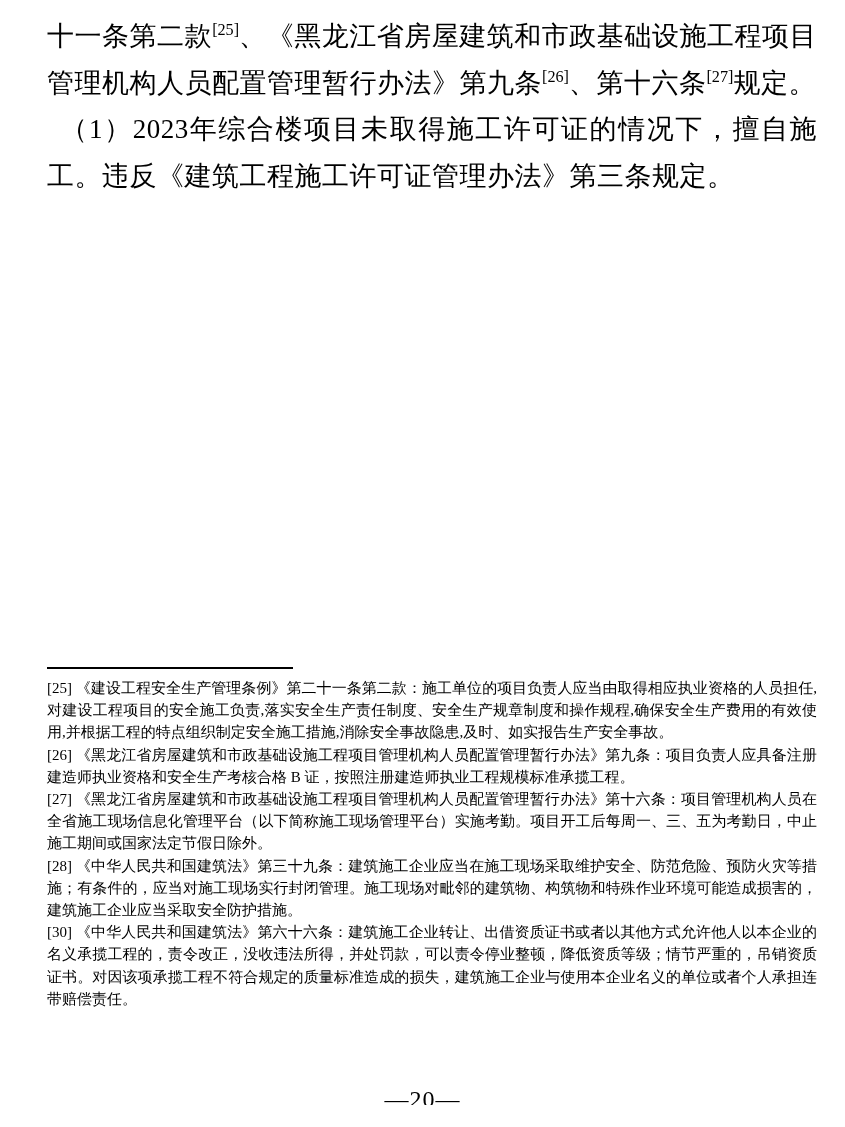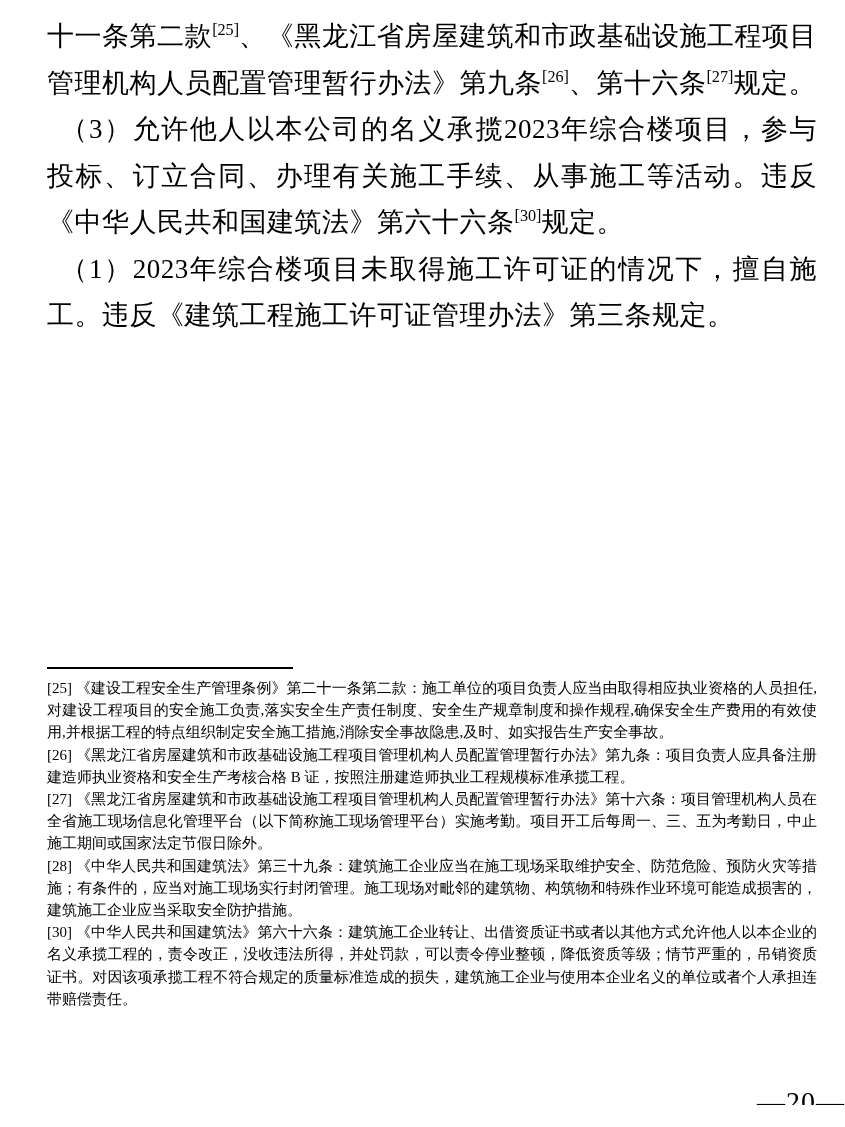--- a/index.html
+++ b/index.html
@@ -63,32 +63,31 @@
     margin: 0;
   }
   .fnmark {
     letter-spacing: 0;
   }
   .page-number {
     position: absolute;
     left: 0;
     right: 0;
     top: 1086px;
-    text-align: right;
-    font-size: 28px;
+    text-align: center;
+    font-size: 24px;
     letter-spacing: 1px;
   }
 </style>
 </head>
 <body>
 
 <div class="page">
   <div class="main-text">
       <p>十一条第二款<sup class="fnref">[25]</sup>、《黑龙江省房屋建筑和市政基础设施工程项目管理机构人员配置管理暂行办法》第九条<sup class="fnref">[26]</sup>、第十六条<sup class="fnref">[27]</sup>规定。</p>
-      <p class="indent">（3）允许他人以本公司的名义承揽2023年综合楼项目，参与投标、订立合同、办理有关施工手续、从事施工等活动。违反《中华人民共和国建筑法》第六十六条<sup class="fnref">[30]</sup>规定。</p>
       <p class="indent">（1）2023年综合楼项目未取得施工许可证的情况下，擅自施工。违反《建筑工程施工许可证管理办法》第三条规定。</p>
     </div>
   <div class="fnsep"></div>
   <div class="footnotes">
       <div class="footnote"><span class="fnmark">[25]</span> 《建设工程安全生产管理条例》第二十一条第二款：施工单位的项目负责人应当由取得相应执业资格的人员担任,对建设工程项目的安全施工负责,落实安全生产责任制度、安全生产规章制度和操作规程,确保安全生产费用的有效使用,并根据工程的特点组织制定安全施工措施,消除安全事故隐患,及时、如实报告生产安全事故。</div>
       <div class="footnote"><span class="fnmark">[26]</span> 《黑龙江省房屋建筑和市政基础设施工程项目管理机构人员配置管理暂行办法》第九条：项目负责人应具备注册建造师执业资格和安全生产考核合格 B 证，按照注册建造师执业工程规模标准承揽工程。</div>
       <div class="footnote"><span class="fnmark">[27]</span> 《黑龙江省房屋建筑和市政基础设施工程项目管理机构人员配置管理暂行办法》第十六条：项目管理机构人员在全省施工现场信息化管理平台（以下简称施工现场管理平台）实施考勤。项目开工后每周一、三、五为考勤日，中止施工期间或国家法定节假日除外。</div>
       <div class="footnote"><span class="fnmark">[28]</span> 《中华人民共和国建筑法》第三十九条：建筑施工企业应当在施工现场采取维护安全、防范危险、预防火灾等措施；有条件的，应当对施工现场实行封闭管理。施工现场对毗邻的建筑物、构筑物和特殊作业环境可能造成损害的，建筑施工企业应当采取安全防护措施。</div>
       <div class="footnote"><span class="fnmark">[30]</span> 《中华人民共和国建筑法》第六十六条：建筑施工企业转让、出借资质证书或者以其他方式允许他人以本企业的名义承揽工程的，责令改正，没收违法所得，并处罚款，可以责令停业整顿，降低资质等级；情节严重的，吊销资质证书。对因该项承揽工程不符合规定的质量标准造成的损失，建筑施工企业与使用本企业名义的单位或者个人承担连带赔偿责任。</div>
     </div>

